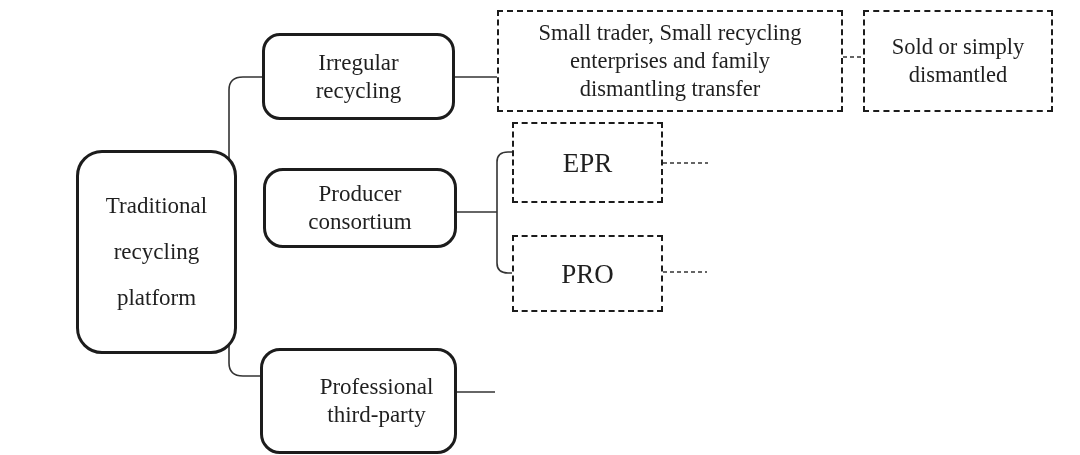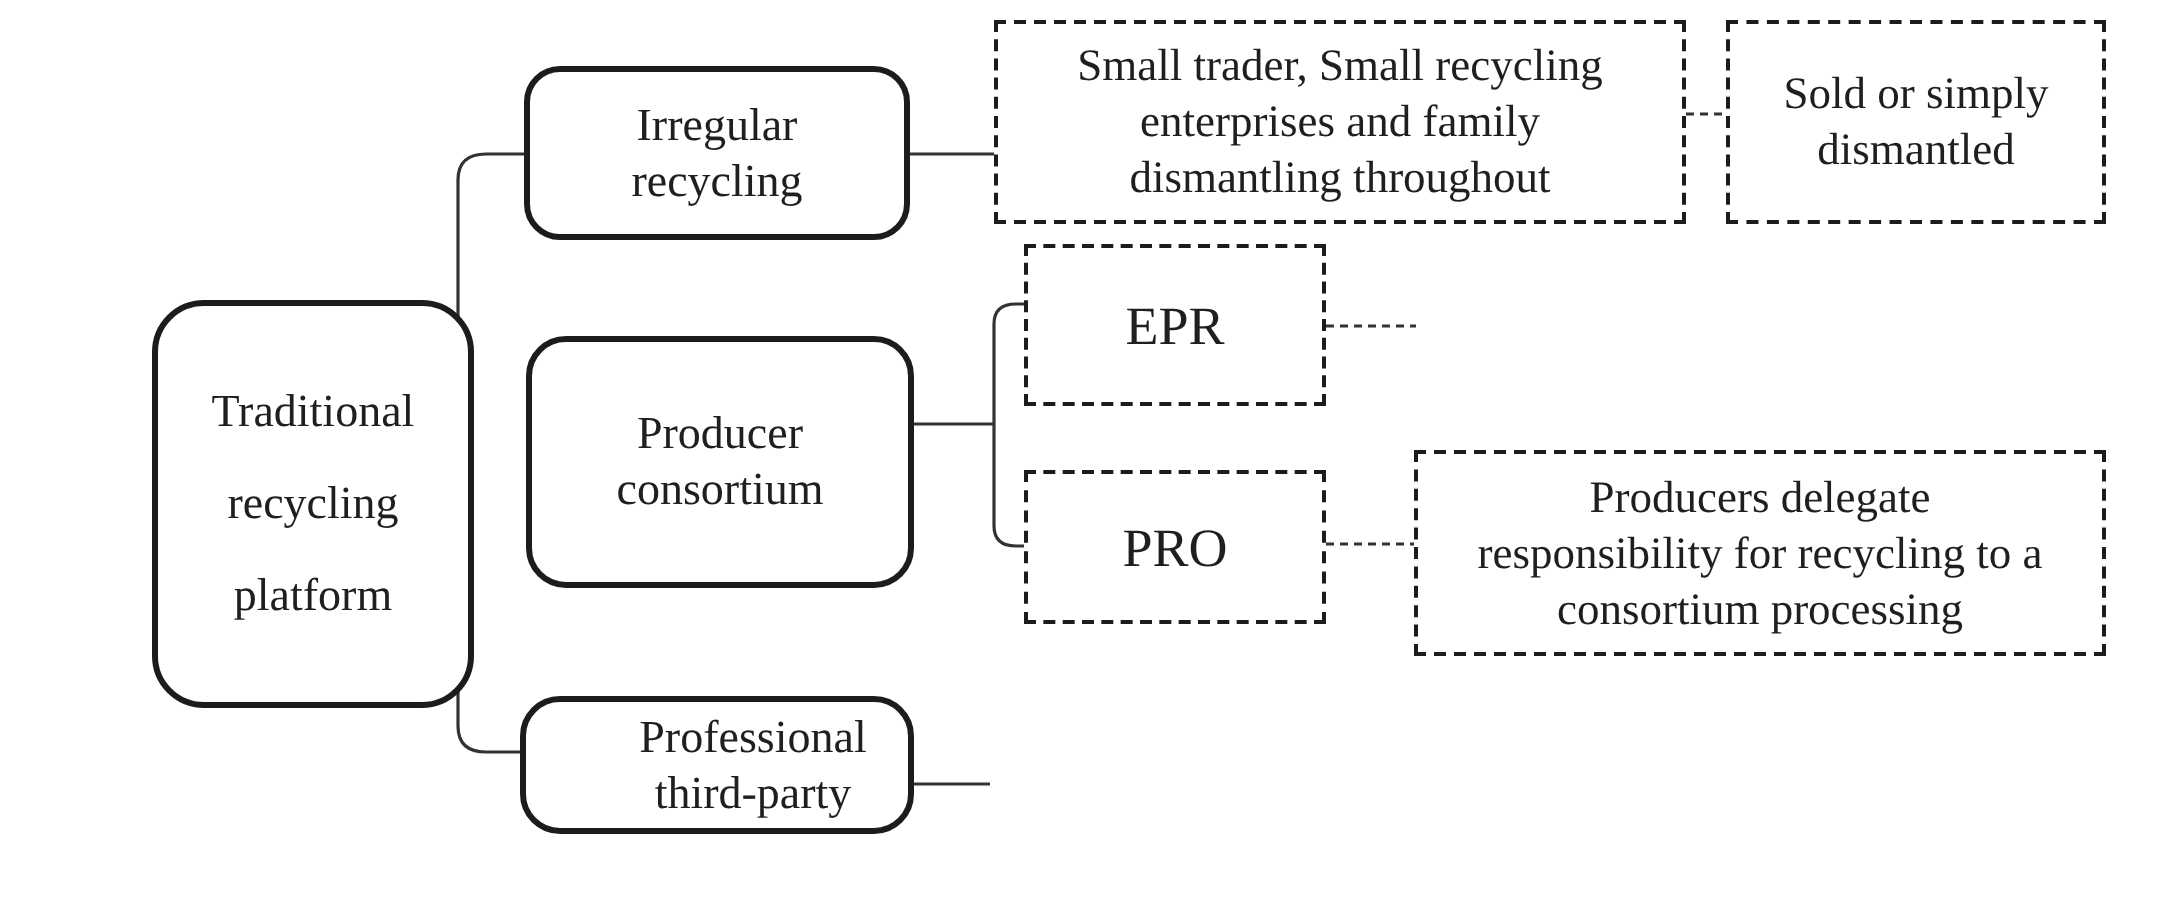--- a/index.html
+++ b/index.html
@@ -49,25 +49,25 @@
     line-height: 46px;
     font-size: 23px;
     margin-left: 44px;
   }
   .n-irregular {
     left: 262px; top: 33px; width: 193px; height: 87px;
     border-radius: 18px;
     font-family: Liberation Serif, serif;
   }
   .n-producer {
-    left: 263px; top: 168px; width: 194px; height: 126px;
+    left: 263px; top: 168px; width: 194px; height: 80px;
     border-radius: 20px;
   }
   .n-third {
-    left: 260px; top: 348px; width: 197px; height: 69px;
+    left: 260px; top: 348px; width: 197px; height: 106px;
     border-radius: 20px;
     padding-left: 36px;
   }
   
   .n-small-trader {
     left: 497px; top: 10px; width: 346px; height: 102px;
     font-size: 22.5px;
   }
   .n-sold {
     left: 863px; top: 10px; width: 190px; height: 102px;
@@ -129,28 +129,25 @@
 recycling</div>
 
   <div class="node solid-node n-producer">Producer
 consortium</div>
 
   <div class="node solid-node n-third">Professional
 third-party</div>
 
   <div class="node dashed-node n-small-trader">Small trader, Small recycling
 enterprises and family
-dismantling throughout</div>
+dismantling transfer</div>
 
   <div class="node dashed-node n-sold">Sold or simply
 dismantled</div>
 
   <div class="node dashed-node n-epr">EPR</div>
 
   <div class="node dashed-node n-pro">PRO</div>
 
 
-  <div class="node dashed-node n-pro-desc">Producers delegate
-responsibility for recycling to a
-consortium processing</div>
 
 
 </div>
 
 </body></html>

